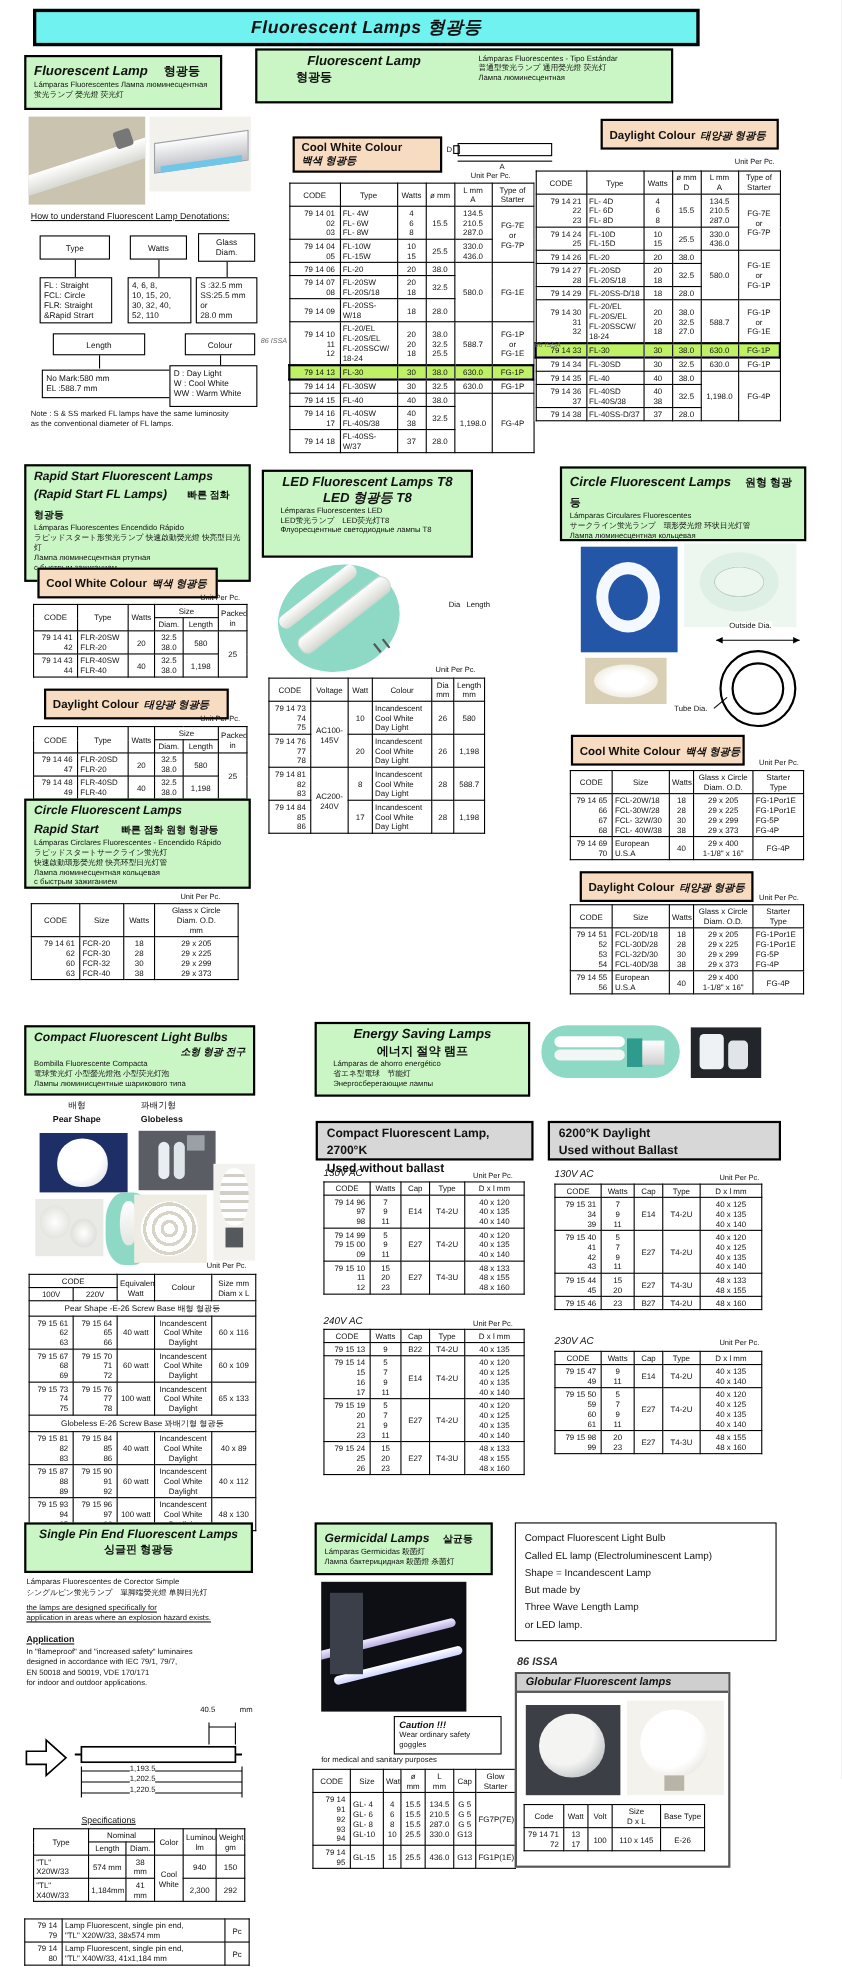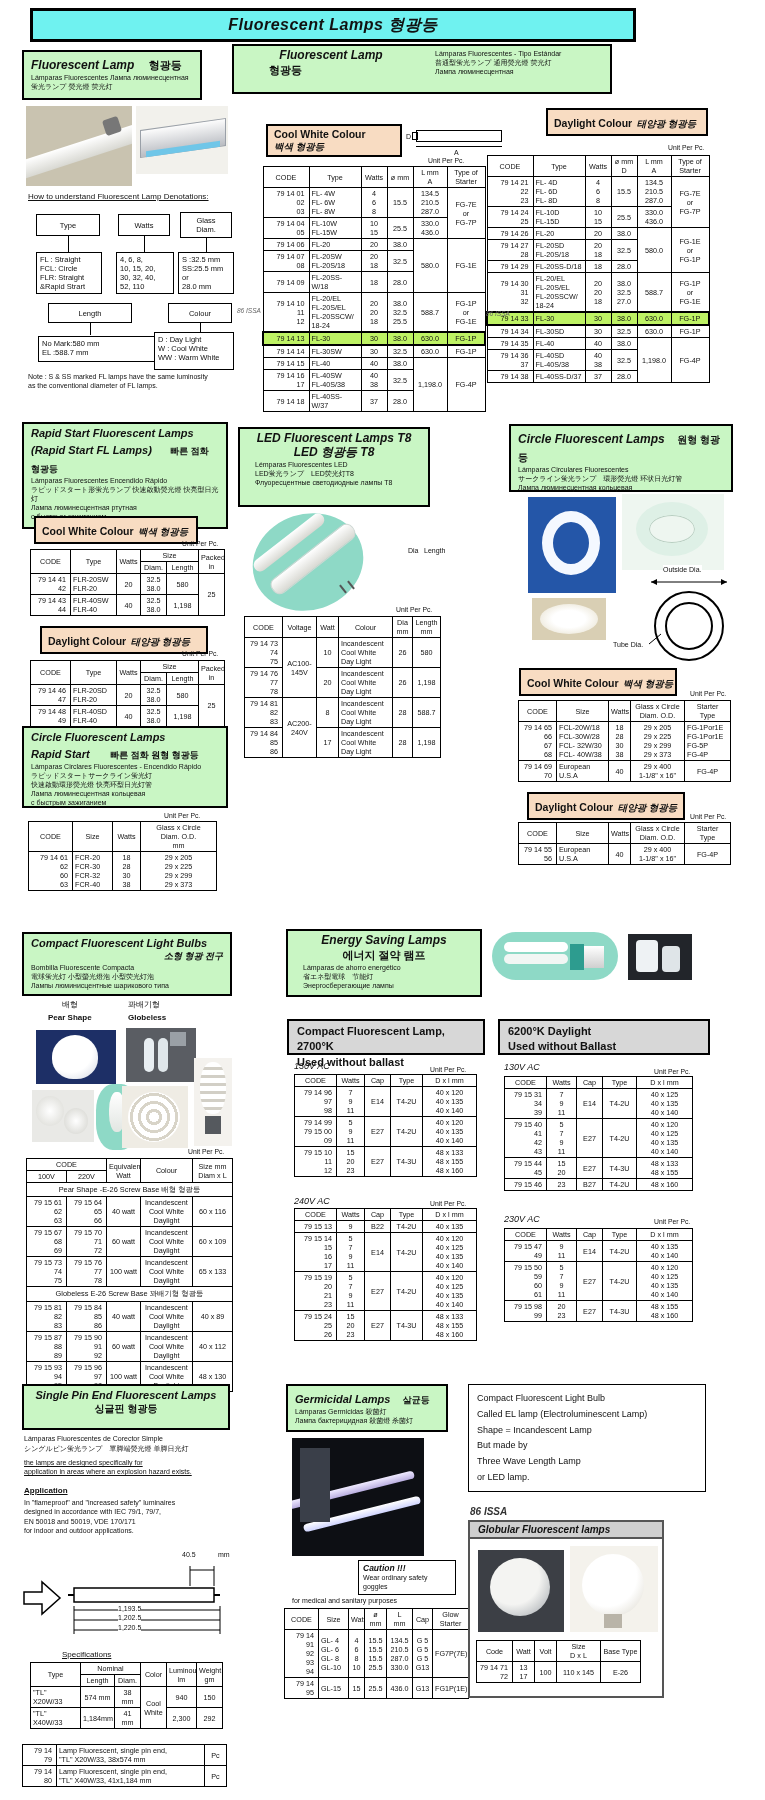--- a/index.html
+++ b/index.html
@@ -817,20 +817,42 @@
             <th>Size</th>
             <th>Watts</th>
             <th>Glass  x  Circle
 Diam.      O.D.</th>
             <th>Starter
 Type</th>
           </tr>
         </thead>
         <tbody>
           <tr>
+            <td class="R">79 14 51
+52
+53
+54</td>
+            <td class="L">FCL-20D/18
+FCL-30D/28
+FCL-32D/30
+FCL-40D/38</td>
+            <td>18
+28
+30
+38</td>
+            <td>29  x  205
+29  x  225
+29  x  299
+29  x  373</td>
+            <td class="L">FG-1Por1E
+FG-1Por1E
+FG-5P
+FG-4P</td>
+          </tr>
+          <tr>
             <td class="R">79 14 55
 56</td>
             <td class="L">European
 U.S.A</td>
             <td>40</td>
             <td>29  x  400
 1-1/8" x 16"</td>
             <td>FG-4P</td>
           </tr>
         </tbody>
@@ -1312,21 +1334,21 @@
       <line x1="52" y1="58" x2="52" y2="86" stroke="#000" stroke-width="1"></line>
       <line x1="198" y1="58" x2="198" y2="86" stroke="#000" stroke-width="1"></line>
     </svg>
     <span class="abs txt7" style="left:160px;top:2px;">40.5</span>
     <span class="abs txt7" style="left:196px;top:2px;">mm</span>
     <span class="abs txt7 pre" style="left:96px;top:56px;background:#fff;text-align:center;">1,193.5
 1,202.5
 1,220.5</span>
   </div>
 
-  <div class="abs txt8" style="left:62px;top:1650px;text-decoration:underline;">Specifications</div>
+  <div class="abs txt8" style="left:74px;top:1650px;text-decoration:underline;">Specifications</div>
   <div class="abs" style="left:30px;top:1662px;">
       <table class="tbl" style="width: 192px;">
         <colgroup>
           <col style="width: 50px;">
           <col style="width: 34px;">
           <col style="width: 26px;">
           <col style="width: 26px;">
           <col style="width: 30px;">
           <col style="width: 26px;">
         </colgroup>

